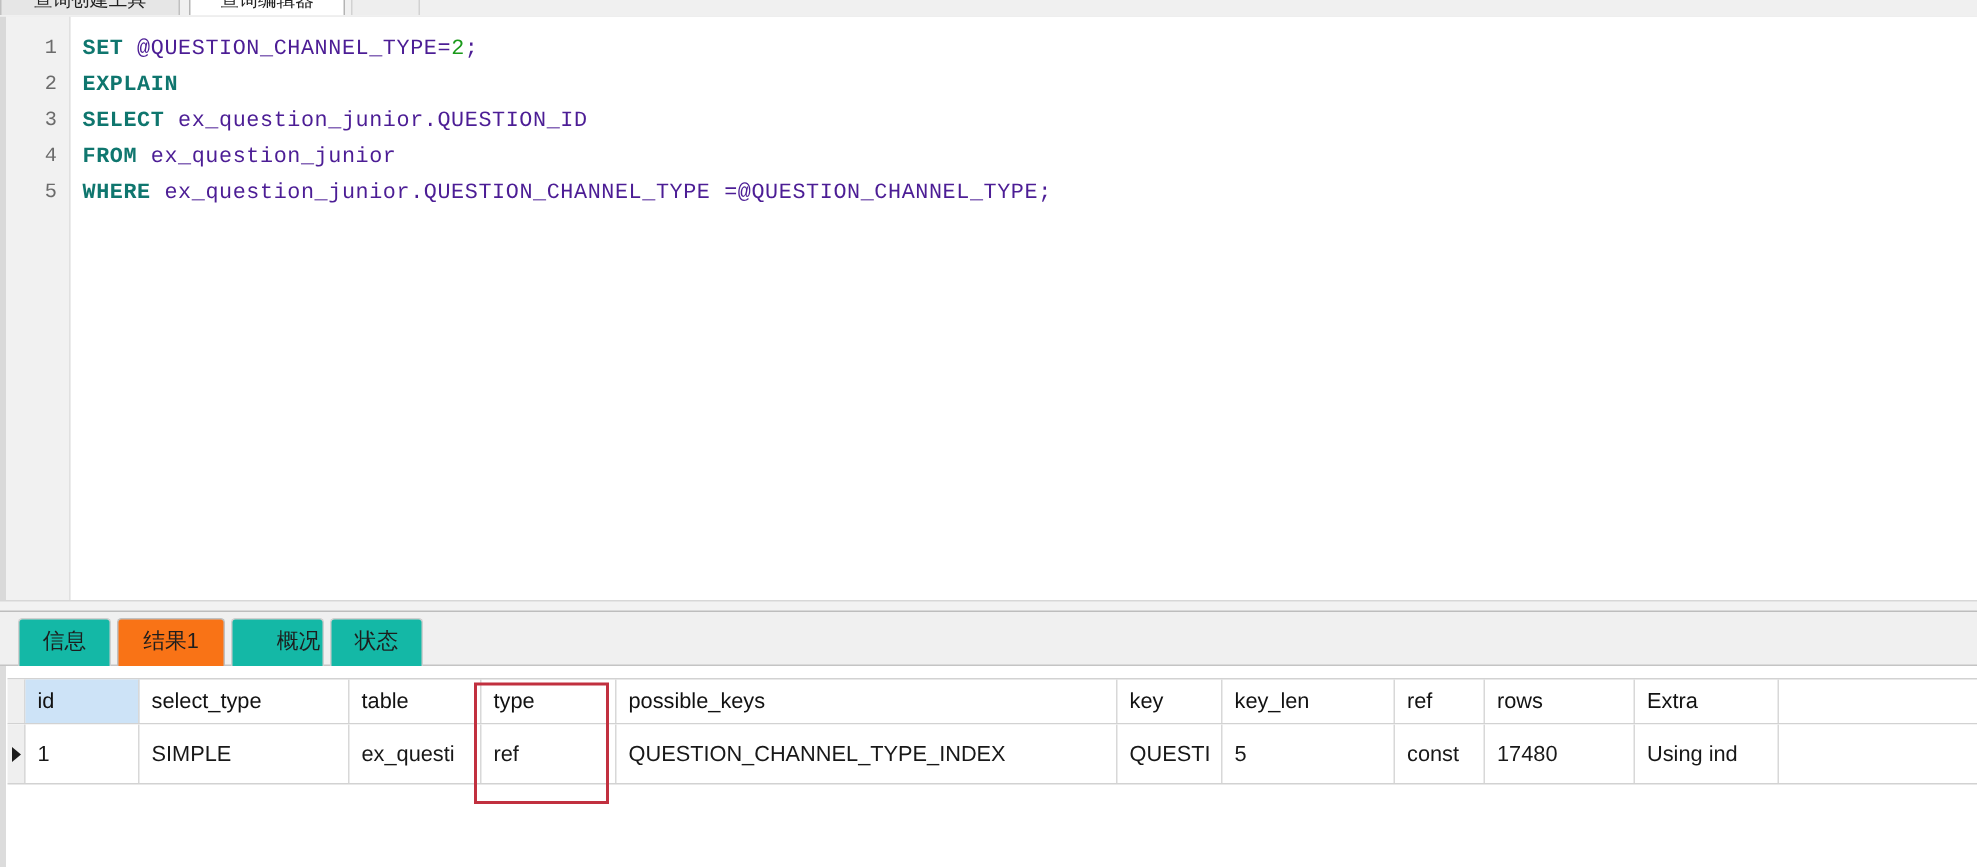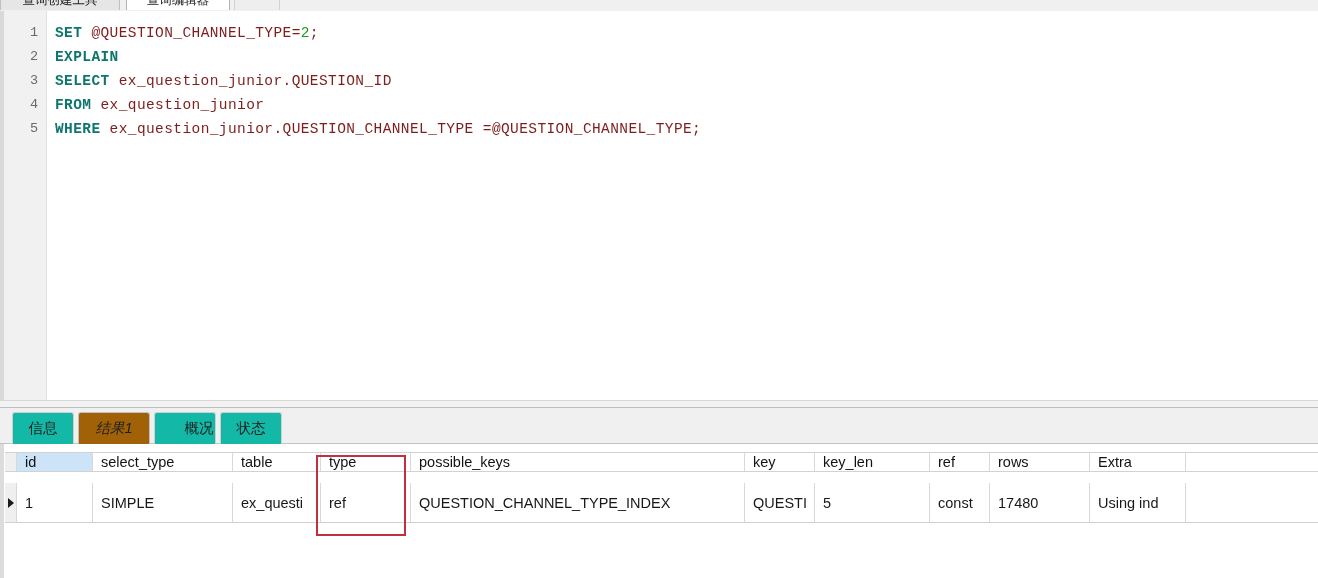--- a/index.html
+++ b/index.html
@@ -98,21 +98,21 @@
     height: 24px;
     line-height: 24px;
     white-space: pre;
     font-family: "Liberation Mono", "DejaVu Sans Mono", monospace;
     font-size: 14.5px;
     letter-spacing: 0.4px;
     color: #202020;
   }
   .kw  { color: #0f766e; font-weight: bold; }
   .num { color: #1a9a1a; }
-  .pln { color: #7f1d1d; }
+  .pln { color: #4c1d95; }
 
   
   #splitter {
     position: absolute;
     left: 0; top: 400px;
     width: 1318px; height: 8px;
     background: #f2f2f2;
     border-top: 1px solid #d7d7d7;
     border-bottom: 1px solid #bdbdbd;
     box-sizing: border-box;
@@ -136,24 +136,23 @@
     font-size: 14.5px;
     color: #1d1d1d;
     box-sizing: border-box;
     border: 1px solid #cfcfcf;
     border-bottom: none;
     border-radius: 3px 3px 0 0;
     background: #14b8a6;
     white-space: nowrap;
   }
   .rtab.active {
-    background: #a16207;
+    background: #f97316;
     border-color: #c0c0c0;
     height: 33px;
-    font-style: italic;
   }
   #rtab-0 { left: 12px;  width: 62px; }
   #rtab-1 { left: 78px;  width: 72px; }
   #rtab-2 { left: 154px; width: 62px; padding-left: 28px; }
   #rtab-3 { left: 220px; width: 62px; }
 
   
   #results-grid {
     position: absolute;
     left: 0; top: 444px;
@@ -175,21 +174,21 @@
     height: 126px;
   }
   .grid-row {
     position: absolute;
     left: 0;
     width: 1313px;
     box-sizing: border-box;
   }
   #header-row {
     top: 0;
-    height: 20px;
+    height: 31px;
     background: #ffffff;
     border-top: 1px solid #d2d2d2;
     border-bottom: 1px solid #d2d2d2;
   }
   #data-row {
     top: 31px;
     height: 40px;
     background: #ffffff;
     border-bottom: 1px solid #d2d2d2;
   }

